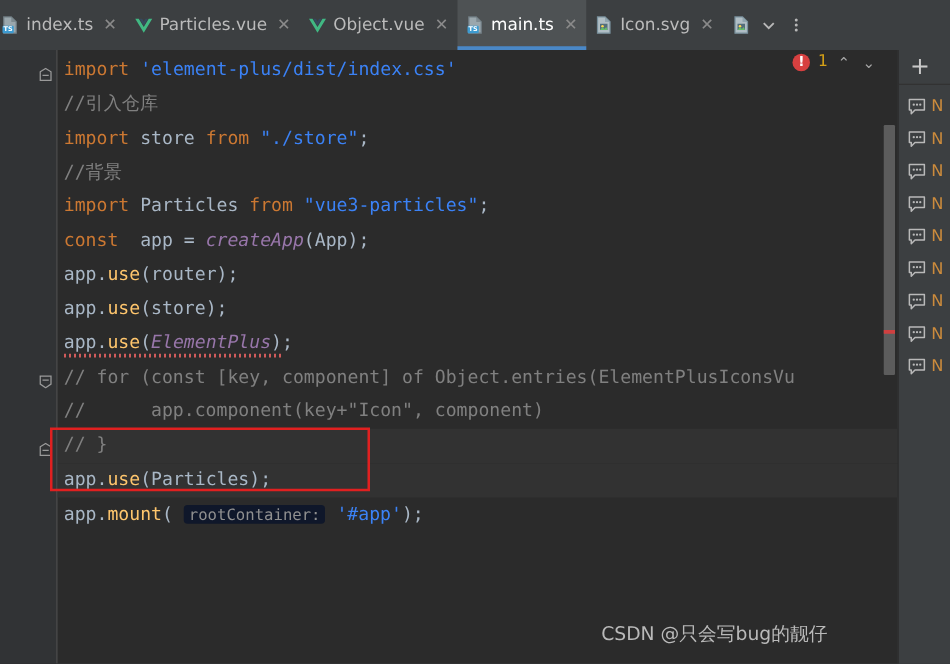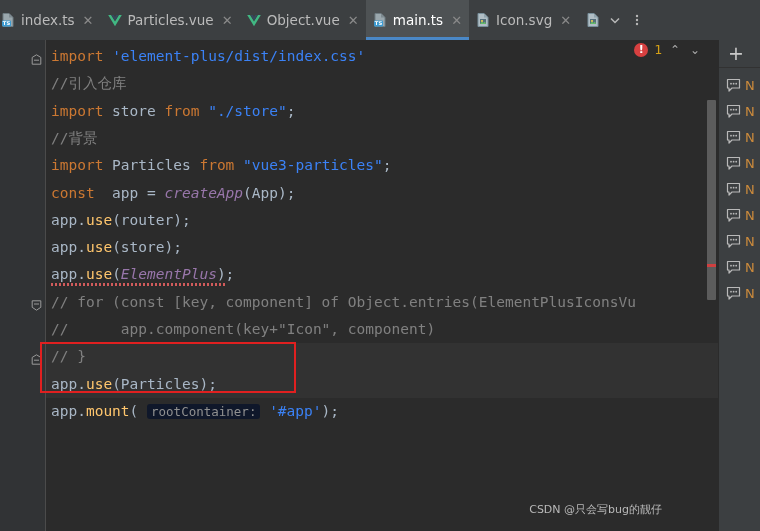--- a/index.html
+++ b/index.html
@@ -114,21 +114,21 @@
     background: #d74040; color: #fff; font-size: 11px; font-weight: bold;
     display: flex; align-items: center; justify-content: center;
     font-family: "DejaVu Sans", sans-serif;
   }
   .err-count { color: #d4a017; font-size: 13px; font-family: "DejaVu Sans Mono", monospace; }
   .chev { color: #a9a9a9; font-size: 12px; width: 14px; text-align: center; }
 
   
   .watermark {
     position: absolute; right: 56px; bottom: 14px;
-    color: #b9b9b9; font-size: 11px;
+    color: #b9b9b9; font-size: 15px;
     font-family: "DejaVu Sans", sans-serif;
     white-space: nowrap;
   }
 
   
   .chat-panel {
     flex: 0 0 42px; background: #3c3f41; display: flex; flex-direction: column;
     border-left: 1px solid #2b2b2b; overflow: hidden;
   }
   .chat-title {

